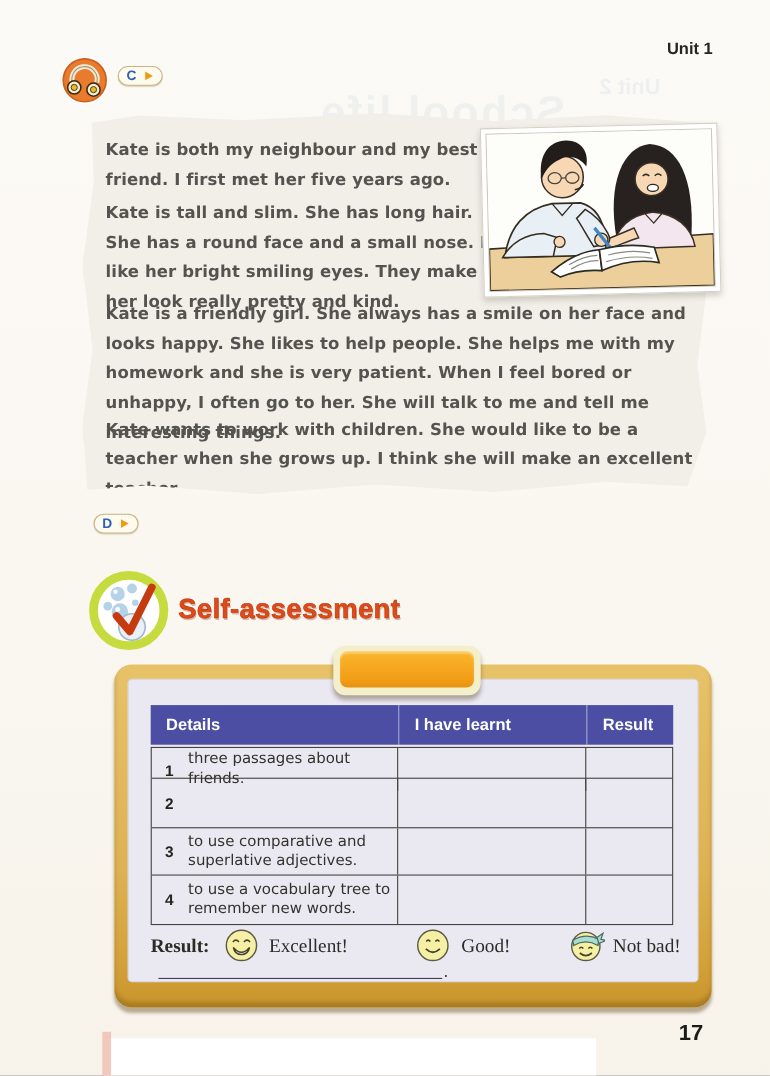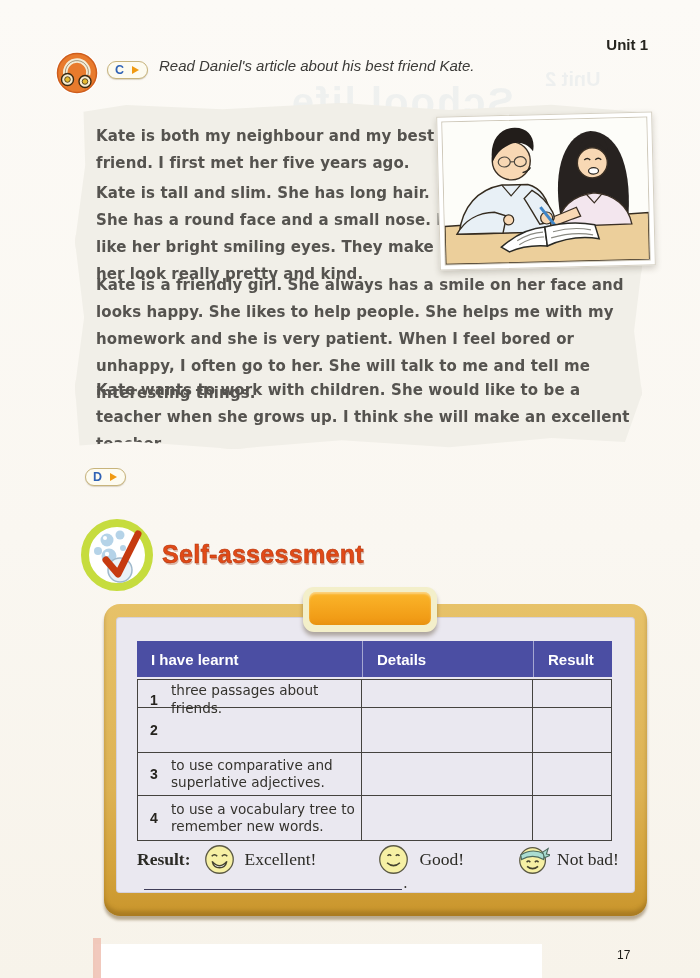--- a/index.html
+++ b/index.html
@@ -110,21 +110,21 @@
   .smiley { width:33px; height:33px; flex:none; }
   .sm1 { margin-left:13px; } .lab1 { margin-left:8px; }
   .sm2 { margin-left:61px; } .lab2 { margin-left:9px; }
   .sm3 { margin-left:53px; } .lab3 { margin-left:7px; }
 
   .moretime-row { position:absolute; left:33px; top:270px; width:485px; display:flex; align-items:flex-end; font-size:15px; }
   .moretime-row .hand { color:#3e3c37; }
   .blank-line { display:inline-block; width:258px; border-bottom:1.5px solid #403d58; height:15px; margin:0 1px 2px 7px; }
 
   
-  .page-num { position:absolute; left:617px; top:928px; font-size:12px; font-weight:400; color:#1c1b17;margin-top:20px; }
+  .page-num { position:absolute; left:617px; top:928px; font-size:20px; font-weight:700; color:#1c1b17; }
   .scan-strip { position:absolute; left:95px; top:944px; width:447px; height:34px; background:#ffffff; }
   .scan-pink { position:absolute; left:93px; top:938px; width:8px; height:40px; background:#eec0b2; opacity:.85; }
 </style>
 </head>
 <body>
 
 <div id="page">
 
   <div class="ghost ghost-school">School life</div>
   <div class="ghost ghost-unit">Unit 2</div>
@@ -139,21 +139,21 @@
     <circle cx="12.5" cy="28.5" r="6" fill="#f6ecd0" stroke="#3a2a12" stroke-width="1.4"></circle>
     <circle cx="12.5" cy="28.5" r="2.8" fill="#e6ba2f" stroke="#3a2a12" stroke-width=".8"></circle>
     <circle cx="30" cy="30.5" r="6" fill="#f6ecd0" stroke="#3a2a12" stroke-width="1.4"></circle>
     <circle cx="30" cy="30.5" r="2.8" fill="#e6ba2f" stroke="#3a2a12" stroke-width=".8"></circle>
   </svg>
 
   <div class="instr instr-c">
     <span class="pill">
         <span class="letter">C</span>
         <span class="tri"></span>
-      </span><span>Read Daniel's article about his best friend Kate.</span>
+      </span>
   </div>
 
   <div class="article-panel">
     <p class="hand article-p p1">Kate is both my neighbour and my best friend. I first met her five years ago.</p>
     <p class="hand article-p p2">Kate is tall and slim. She has long hair. She has a round face and a small nose. I like her bright smiling eyes. They make her look really pretty and kind.</p>
     <p class="hand article-p p4">Kate wants to work with children. She would like to be a teacher when she grows up. I think she will make an excellent teacher.</p>
     <p class="hand article-p p3">Kate is a friendly girl. She always has a smile on her face and looks happy. She likes to help people. She helps me with my homework and she is very patient. When I feel bored or unhappy, I often go to her. She will talk to me and tell me interesting things.</p>
   </div>
 
   <div class="photo">
@@ -215,22 +215,22 @@
   <div class="sa-title">Self-assessment</div>
 
   <div class="clipboard">
     <div class="clip-paper"></div>
     <div class="clip-tab">
         <div class="clip-tab-inner"></div>
       </div>
 
     <div class="sa-table">
       <div class="sa-head">
+        <div>Details</div>
         <div>I have learnt</div>
-        <div>Details</div>
         <div>Result</div>
       </div>
       <div class="sa-body">
         <div class="sa-row r1">
           <div class="cell-learnt">
               <span class="cell-num">1</span>
               <span class="cell-text">three passages about friends.</span>
             </div>
           <div></div>
           <div></div>

